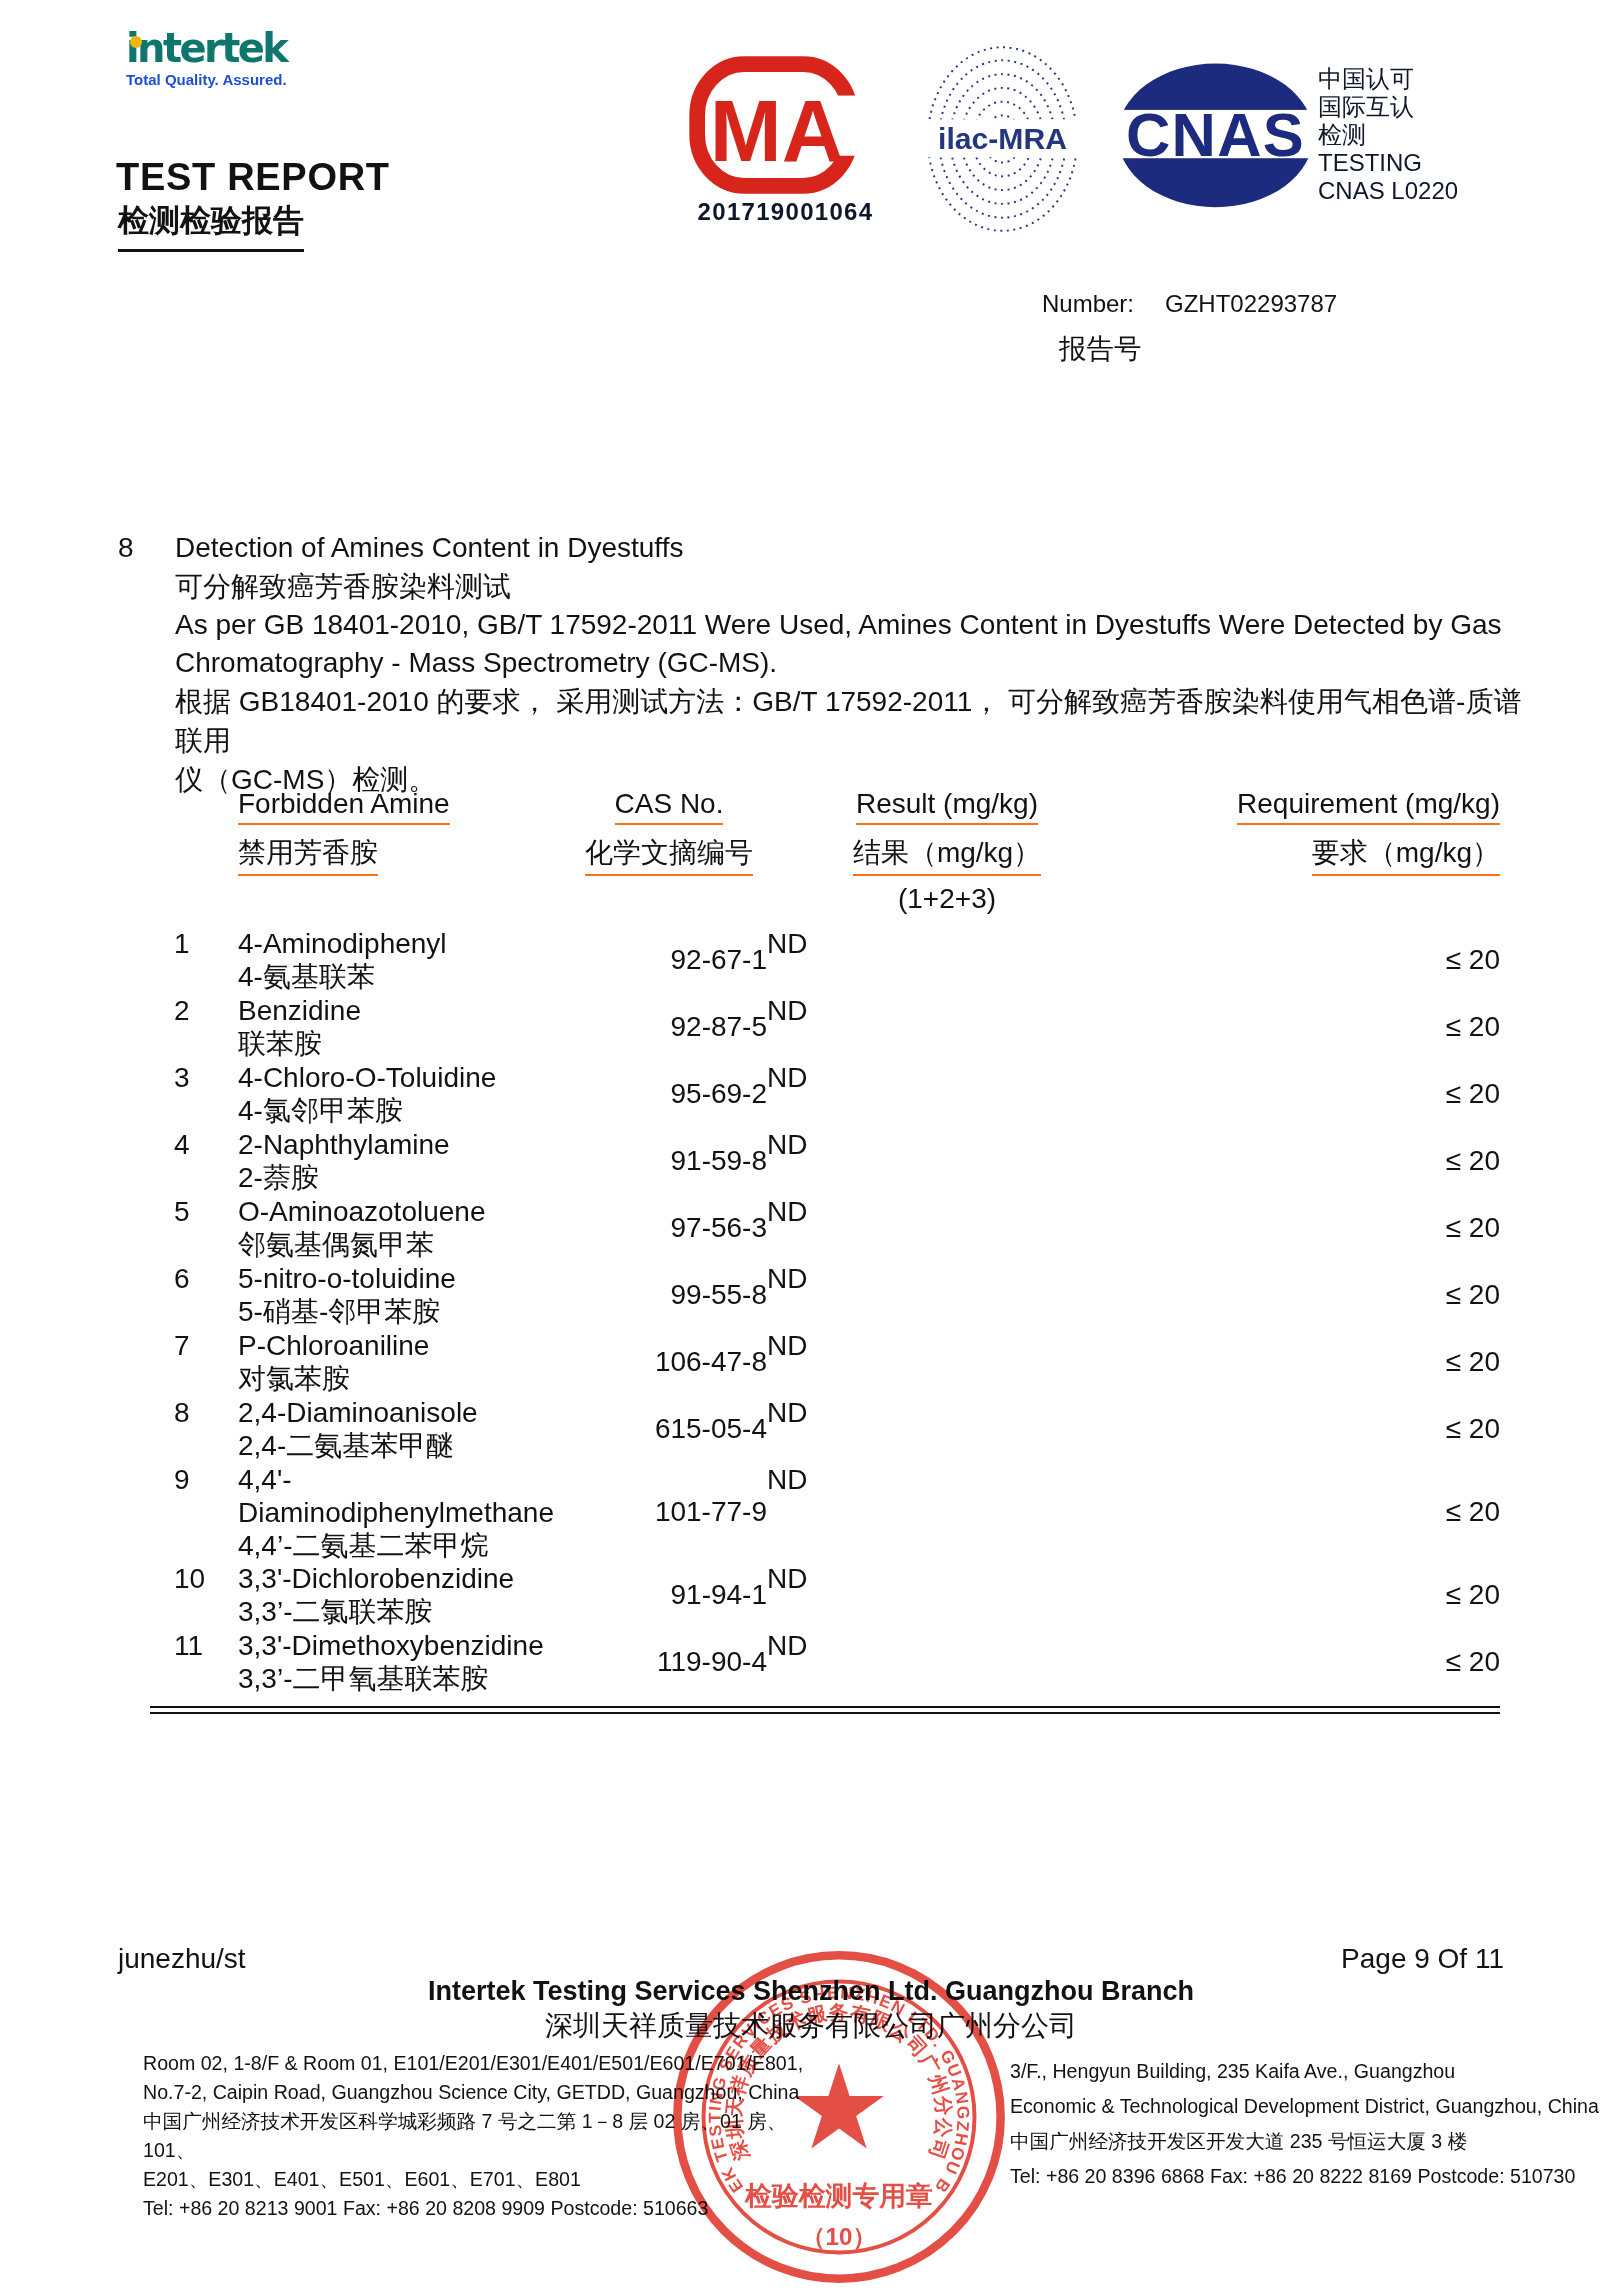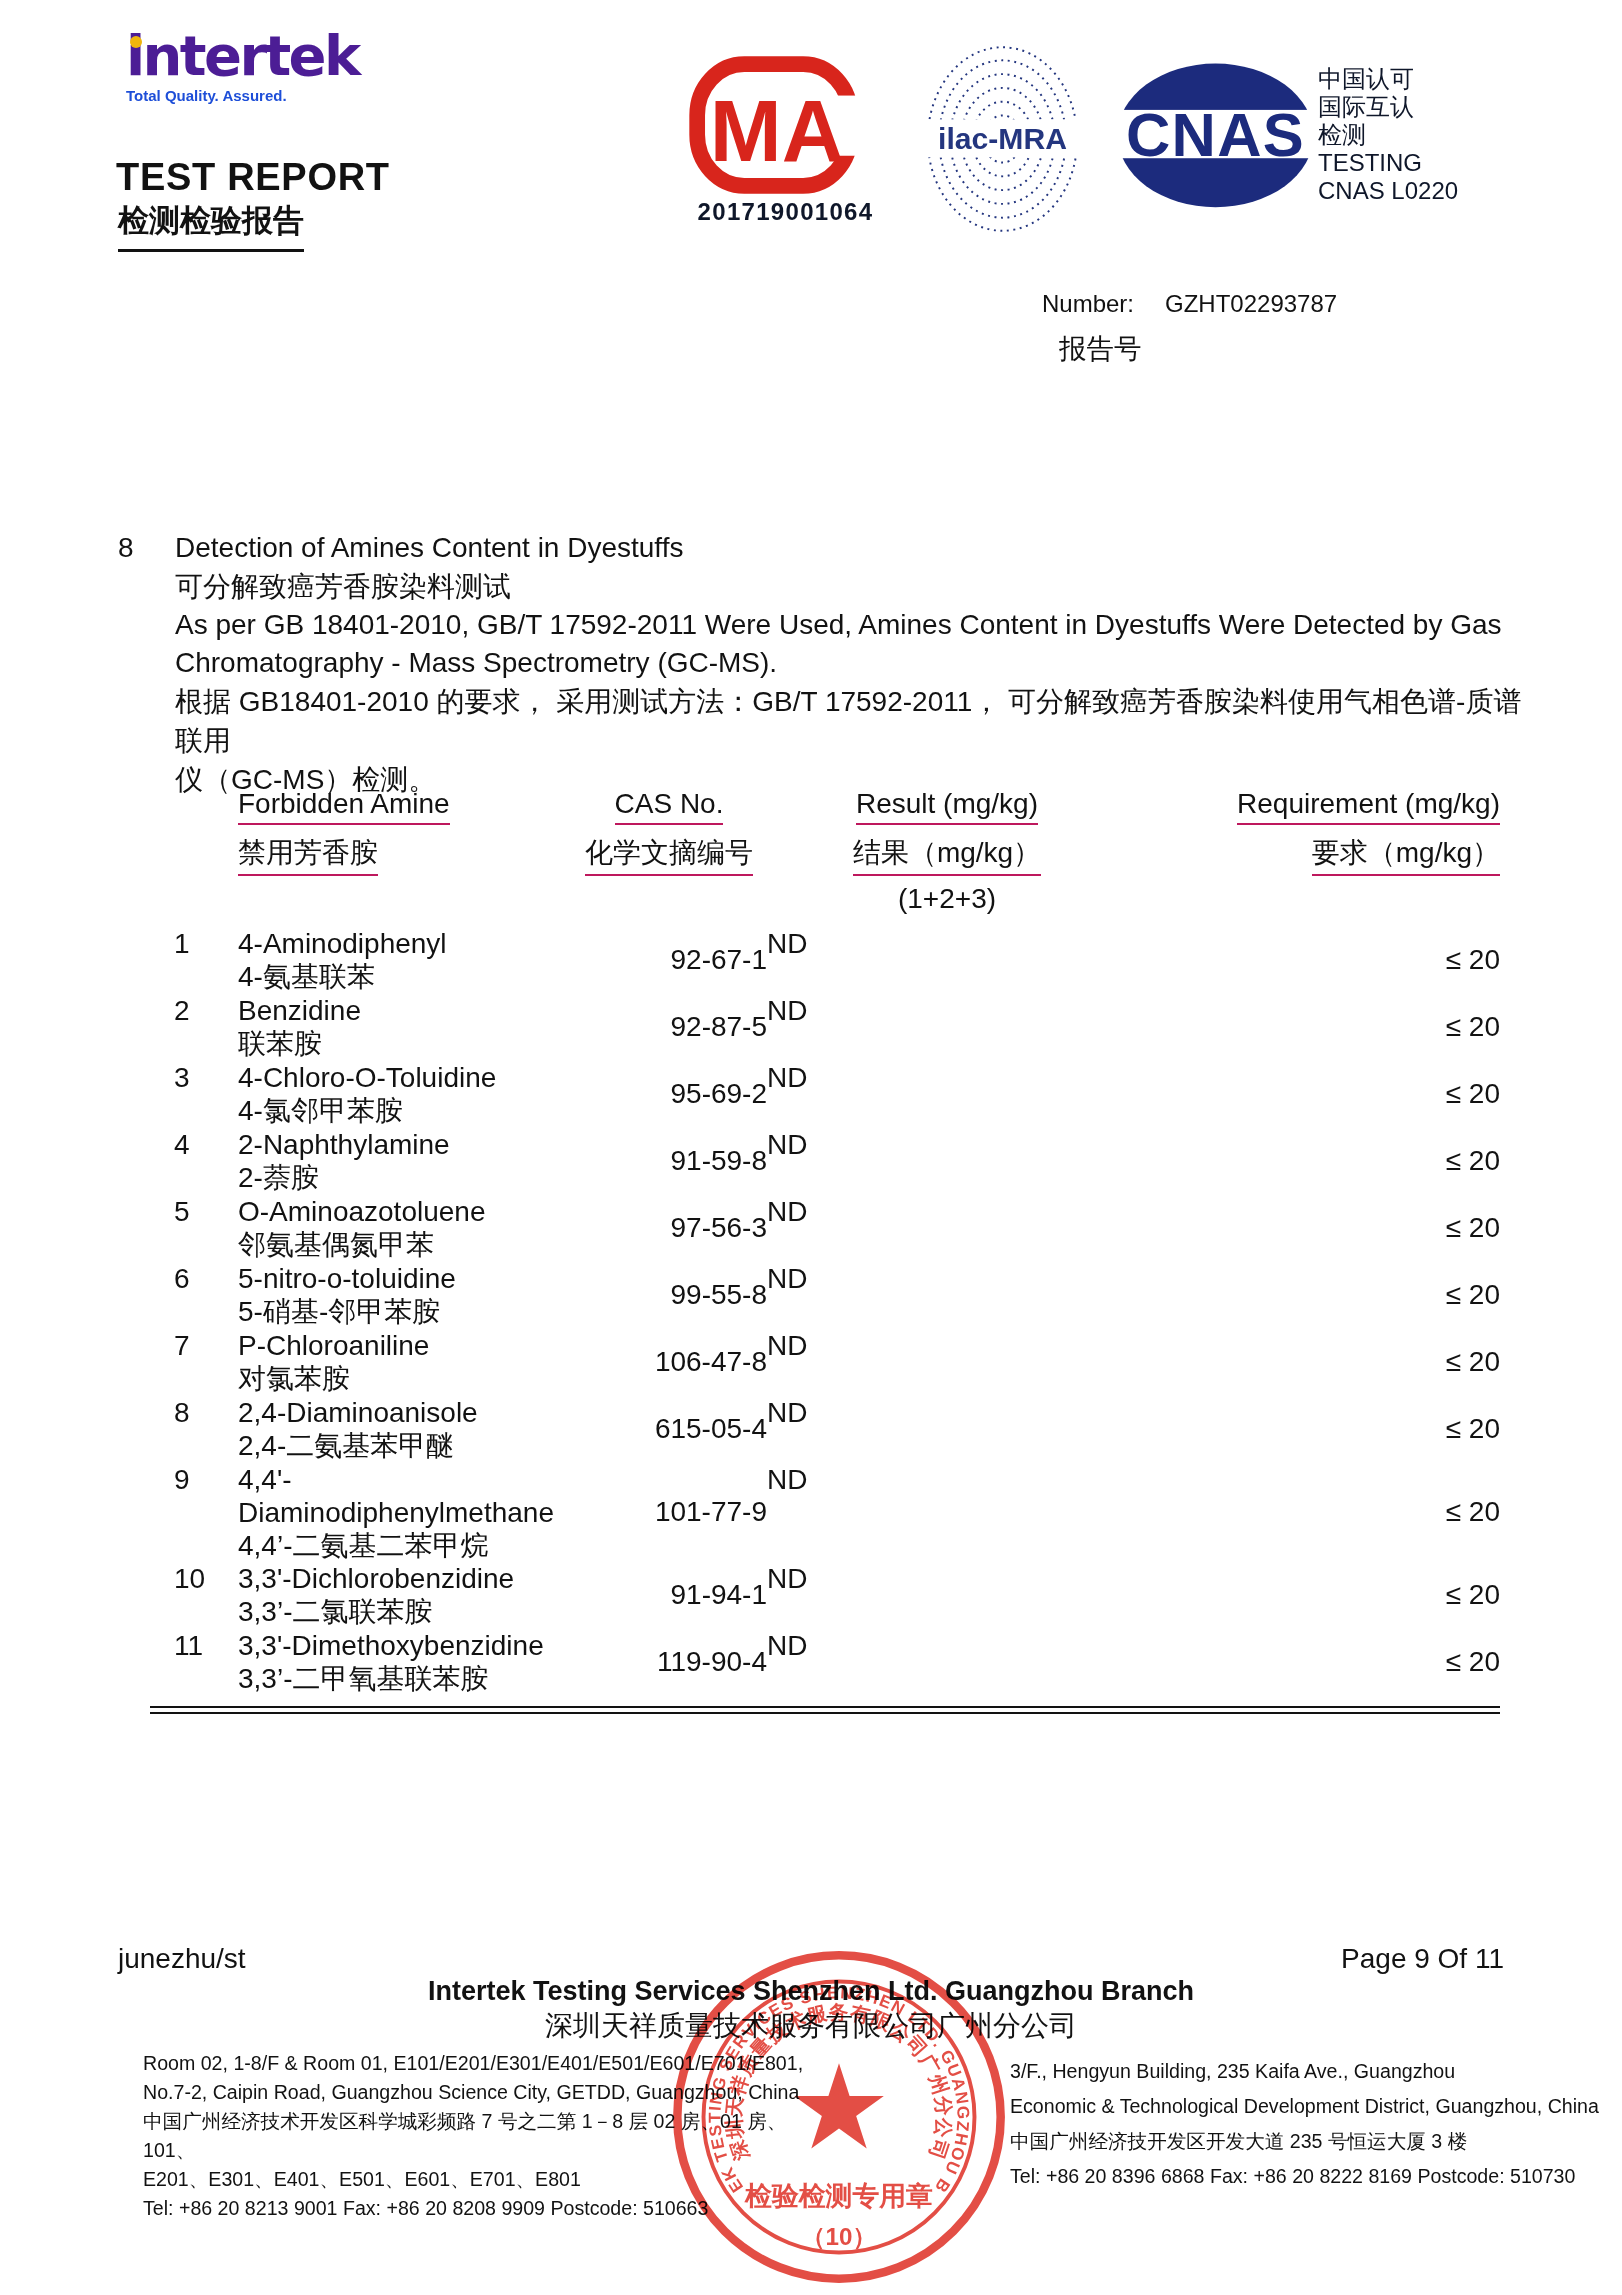--- a/index.html
+++ b/index.html
@@ -1,21 +1,21 @@
 <!DOCTYPE html>
 <html style="font-size:10.5px"><head>
 <meta charset="utf-8">
 <style>
   * { margin:0; padding:0; box-sizing:border-box; }
   body { background:#ffffff; font-family:"Liberation Sans","DejaVu Sans",sans-serif; }
   .page { position:relative; width:1622px; height:2295px; background:#fff; color:#121212; overflow:hidden; }
 
   
   .logo-wrap { position:absolute; left:126px; top:27.5px; }
-  .logo-text { font-family:"DejaVu Sans",sans-serif; font-weight:bold; font-size:56px; letter-spacing:-2.6px; color:#4c1d95; line-height:1; }
+  .logo-text { font-family:"DejaVu Sans",sans-serif; font-weight:bold; font-size:40px; letter-spacing:-2.6px; color:#0f766e; line-height:1; }
   .logo-dot { position:absolute; left:3.9px; top:8.5px; width:12.4px; height:12.4px; border-radius:50%; background:#f0b50c; }
   .logo-tagline { margin-top:3.9px; font-weight:bold; font-size:15px; color:#1d4ed8; }
   .report-title { position:absolute; left:116px; top:156px; font-weight:bold; font-size:38px; letter-spacing:0.7px; }
   .report-title-cn { position:absolute; left:118px; top:200px; font-weight:bold; font-size:31px; border-bottom:3.3px solid #121212; padding-bottom:6.5px; }
 
   
   .cma { position:absolute; left:684px; top:55px; width:203px; }
   .cma-number { margin-top:1.3px; text-align:center; color:#0f172a; font-size:24px; font-weight:bold; letter-spacing:1.3px; }
   .ilac { position:absolute; left:914px; top:42px; }
   .cnas { position:absolute; left:1111px; top:60px; }
@@ -29,21 +29,21 @@
   
   .sec-num { position:absolute; left:118px; top:532px; font-size:28px; }
   .sec-title { position:absolute; left:175px; top:532px; font-size:28px; }
   .sec-title-cn { position:absolute; left:175px; top:568px; font-size:28px; }
   .sec-desc { position:absolute; left:175px; top:606px; width:1334px; font-size:28px; line-height:38px; white-space:pre-line; }
   .sec-desc-cn { position:absolute; left:175px; top:682px; width:1347px; font-size:28px; line-height:39px; white-space:pre-line; }
 
   
   .amines-table { position:absolute; left:150px; top:788px; width:1350px; font-size:28px; }
   .grid5 { display:grid; grid-template-columns:88px 333px 196px 360px 373px; }
-  .u { display:inline-block; border-bottom:2px solid #be185d; padding-bottom:2.6px; }
+  .u { display:inline-block; border-bottom:2px solid #f97316; padding-bottom:2.6px; }
   .th-cell { text-align:center; }
   .th-amine { text-align:left; }
   .th-row2 { margin-top:9.2px; }
   .th-note { margin-top:6.5px; }
   .trow { margin-top:0; }
   .tbody { margin-top:11.8px; }
   .c-no { padding-left:24px; align-self:start; line-height:33px; }
   .c-name { align-self:start; line-height:33px; }
   .c-cas { text-align:right; align-self:center; }
   .c-res { text-align:left; align-self:start; line-height:33px; }

